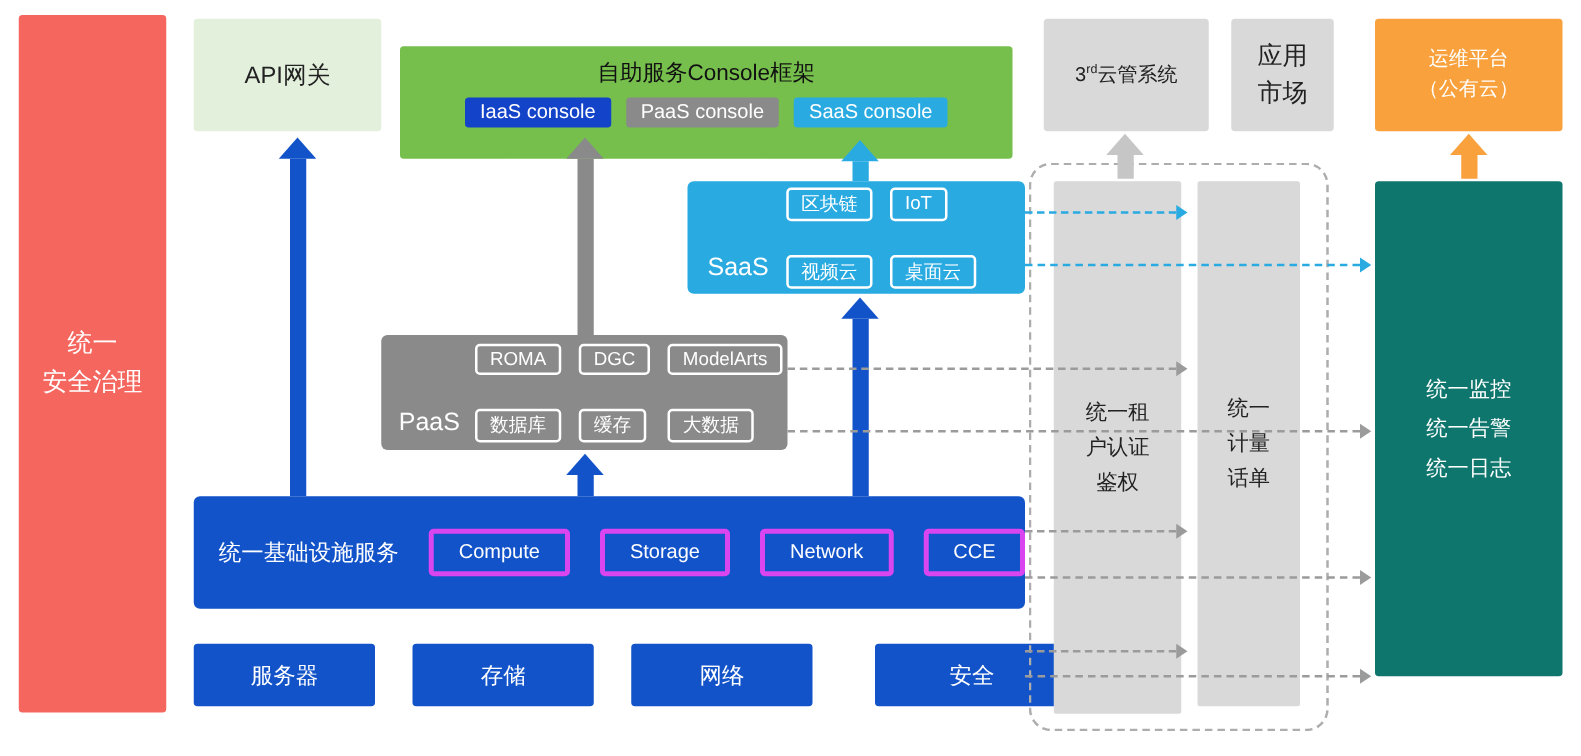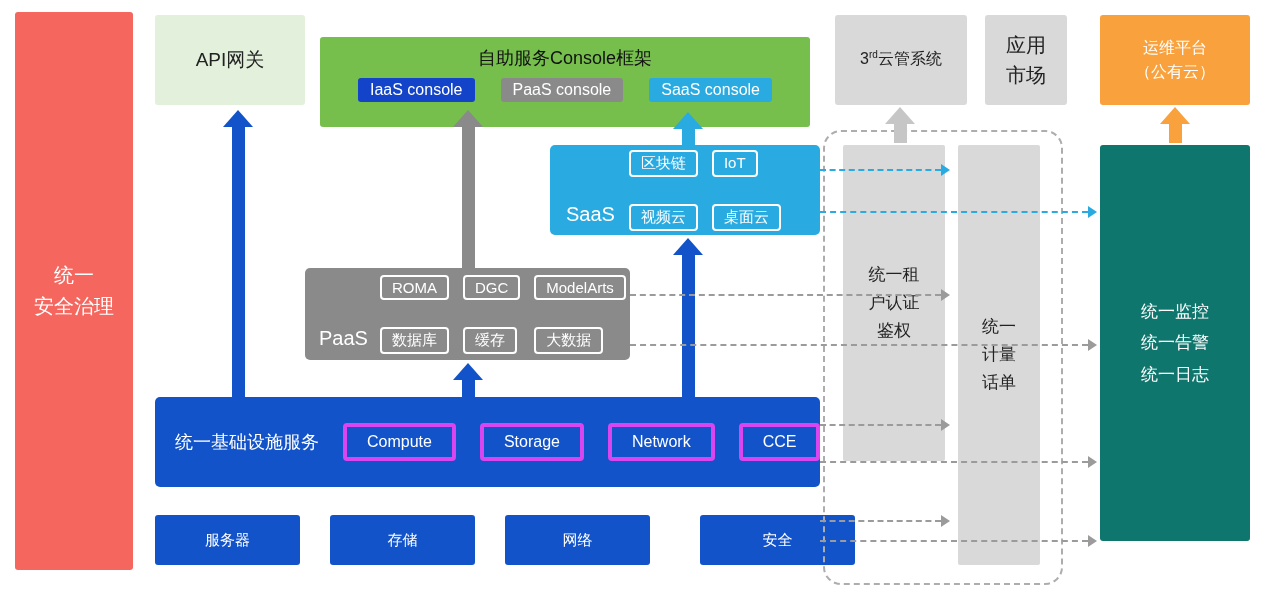--- a/index.html
+++ b/index.html
@@ -8,21 +8,21 @@
   .box { position: absolute; display: flex; align-items: center; justify-content: center; text-align: center; }
   .ml { white-space: pre-line; }
 
   
   .red-bar { left: 15px; top: 12px; width: 118px; height: 558px; background: #F4665E; color: #fff; font-size: 20px; line-height: 1.55; border-radius: 3px; }
 
   
   .api-box { left: 155px; top: 15px; width: 150px; height: 90px; background: #E3F0DC; color: #222; font-size: 19px; border-radius: 3px; }
   .console-frame { left: 320px; top: 15px; width: 490px; height: 90px; background: #76BF4D; border-radius: 3px; flex-direction: column; justify-content: flex-start; padding-top: 9px; gap: 8px; margin-top: 22px; }
   .cf-title { font-size: 18px; color: #111; }
-  .cf-row { display: flex; gap: 26px; }
+  .cf-row { display: flex; gap: 12px; }
   .cf-item { color: #fff; font-size: 16px; padding: 3px 12px; border-radius: 3px; white-space: nowrap; }
   .cf-iaas { background: #1243C8; }
   .cf-paas { background: #8A8A8A; }
   .cf-saas { background: #29ABE2; }
   .third-box { left: 835px; top: 15px; width: 132px; height: 90px; background: #D9D9D9; color: #222; font-size: 16px; border-radius: 3px; }
   .third-box sup { font-size: 10px; }
   .market-box { left: 985px; top: 15px; width: 82px; height: 90px; background: #D9D9D9; color: #222; font-size: 20px; line-height: 1.5; border-radius: 3px; }
   .om-box { left: 1100px; top: 15px; width: 150px; height: 90px; background: #F9A13C; color: #fff; font-size: 16px; line-height: 1.5; border-radius: 3px; }
 
   
@@ -32,25 +32,25 @@
   .pill-grid { display: grid; gap: 27px 14px; justify-items: start; }
   .cols2 { grid-template-columns: auto auto; }
   .cols3 { grid-template-columns: auto auto auto; }
   .pill { border: 2px solid #fff; border-radius: 4px; padding: 2px 10px; font-size: 15px; color: #fff; text-align: center; white-space: nowrap; }
 
   .iaas-box { left: 155px; top: 397px; width: 665px; height: 90px; background: #1253C9; border-radius: 5px; color: #fff; justify-content: flex-start; gap: 24px; padding: 0 20px; }
   .iaas-label { font-size: 18px; white-space: nowrap; }
   .pill-lg { border: 4px solid #d946ef; border-radius: 4px; padding: 6px 20px; font-size: 16px; color: #fff; white-space: nowrap; }
 
   
-  .infra { top: 515px; height: 50px; background: #1253C9; color: #fff; font-size: 15px; border-radius: 3px; }
+  .infra { top: 515px; height: 50px; background: #1253C9; color: #fff; font-size: 18px; border-radius: 3px; }
 
   
   .dash-wrap { position: absolute; left: 823px; top: 130px; width: 240px; height: 455px; border: 2px dashed #ADADAD; border-radius: 18px; }
-  .auth-bar { left: 843px; top: 145px; width: 102px; height: 316px; background: #D9D9D9; color: #222; font-size: 17px; line-height: 1.65; border-radius: 2px; }
+  .auth-bar { left: 843px; top: 145px; width: 102px; height: 426px; background: #D9D9D9; color: #222; font-size: 17px; line-height: 1.65; border-radius: 2px; }
   .billing-bar { left: 958px; top: 145px; width: 82px; height: 420px; background: #D9D9D9; color: #222; font-size: 17px; line-height: 1.65; border-radius: 2px; }
   .monitor-bar { left: 1100px; top: 145px; width: 150px; height: 396px; background: #0f766e; color: #fff; font-size: 17px; line-height: 1.85; border-radius: 3px; }
 
   
   .arrow-up { position: absolute; display: flex; flex-direction: column; align-items: center; }
   .arrow-up .head { flex: none; width: 0; height: 0; border-left: 15px solid transparent; border-right: 15px solid transparent; border-bottom: 17px solid; }
   .arrow-up .shaft { flex: 1; width: 13px; background: currentColor; }
 
   
   .dline { position: absolute; border-top: 2px dashed; z-index: 4; }

